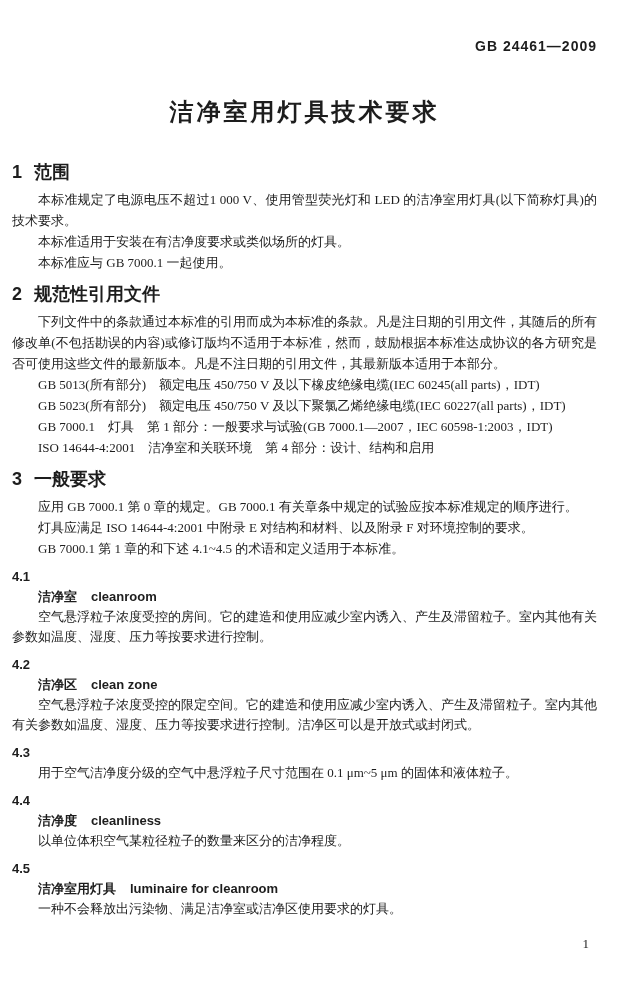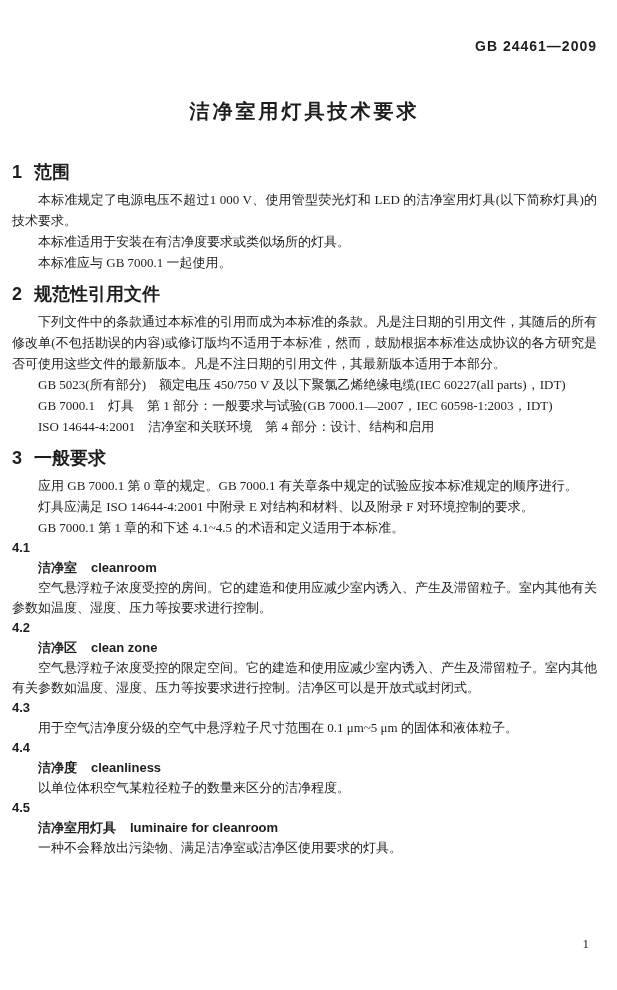--- a/index.html
+++ b/index.html
@@ -24,21 +24,21 @@
     font-family: "Liberation Sans", sans-serif;
     font-weight: bold;
     font-size: 14px;
     letter-spacing: 1px;
   }
   .doc-title {
     margin: 0;
     text-align: center;
     font-family: "Liberation Sans", sans-serif;
     font-weight: bold;
-    font-size: 20px;
+    font-size: 24px;
     letter-spacing: 3px;
     line-height: 27px;
   }
   section { margin: 0; }
   .sec-head {
     margin: 12px 0 8px 0;
     font-family: "Liberation Sans", sans-serif;
     font-weight: bold;
     font-size: 18px;
     line-height: 18px;
@@ -53,20 +53,21 @@
   .ref {
     margin: 0;
     text-indent: 2em;
     text-align: left;
   }
   .term-block { line-height: 20px; }
   .term-num {
     font-family: "Liberation Sans", sans-serif;
     font-weight: bold;
     font-size: 13px;
+    margin-top: 8px;
   }
   .term-line {
     text-indent: 2em;
     font-weight: bold;
   }
   .term-zh {
     font-family: "Liberation Sans", sans-serif;
     margin-right: 14px;
   }
   .term-en { font-family: Liberation Sans, sans-serif; }
@@ -94,20 +95,21 @@
     <p class="para">本标准规定了电源电压不超过1 000 V、使用管型荧光灯和 LED 的洁净室用灯具(以下简称灯具)的技术要求。</p>
     <p class="para">本标准适用于安装在有洁净度要求或类似场所的灯具。</p>
     <p class="para">本标准应与 GB 7000.1 一起使用。</p>
   </section>
 
   <section>
     <div class="sec-head">
       <span class="sec-num">2</span><span class="sec-title">规范性引用文件</span>
     </div>
     <p class="para">下列文件中的条款通过本标准的引用而成为本标准的条款。凡是注日期的引用文件，其随后的所有修改单(不包括勘误的内容)或修订版均不适用于本标准，然而，鼓励根据本标准达成协议的各方研究是否可使用这些文件的最新版本。凡是不注日期的引用文件，其最新版本适用于本部分。</p>
+    <p class="ref">GB 5013(所有部分)　额定电压 450/750 V 及以下橡皮绝缘电缆(IEC 60245(all parts)，IDT)</p>
     <p class="ref">GB 5023(所有部分)　额定电压 450/750 V 及以下聚氯乙烯绝缘电缆(IEC 60227(all parts)，IDT)</p>
     <p class="ref">GB 7000.1　灯具　第 1 部分：一般要求与试验(GB 7000.1—2007，IEC 60598-1:2003，IDT)</p>
     <p class="ref">ISO 14644-4:2001　洁净室和关联环境　第 4 部分：设计、结构和启用</p>
   </section>
 
   <section>
     <div class="sec-head">
       <span class="sec-num">3</span><span class="sec-title">一般要求</span>
     </div>
     <p class="para">应用 GB 7000.1 第 0 章的规定。GB 7000.1 有关章条中规定的试验应按本标准规定的顺序进行。</p>

